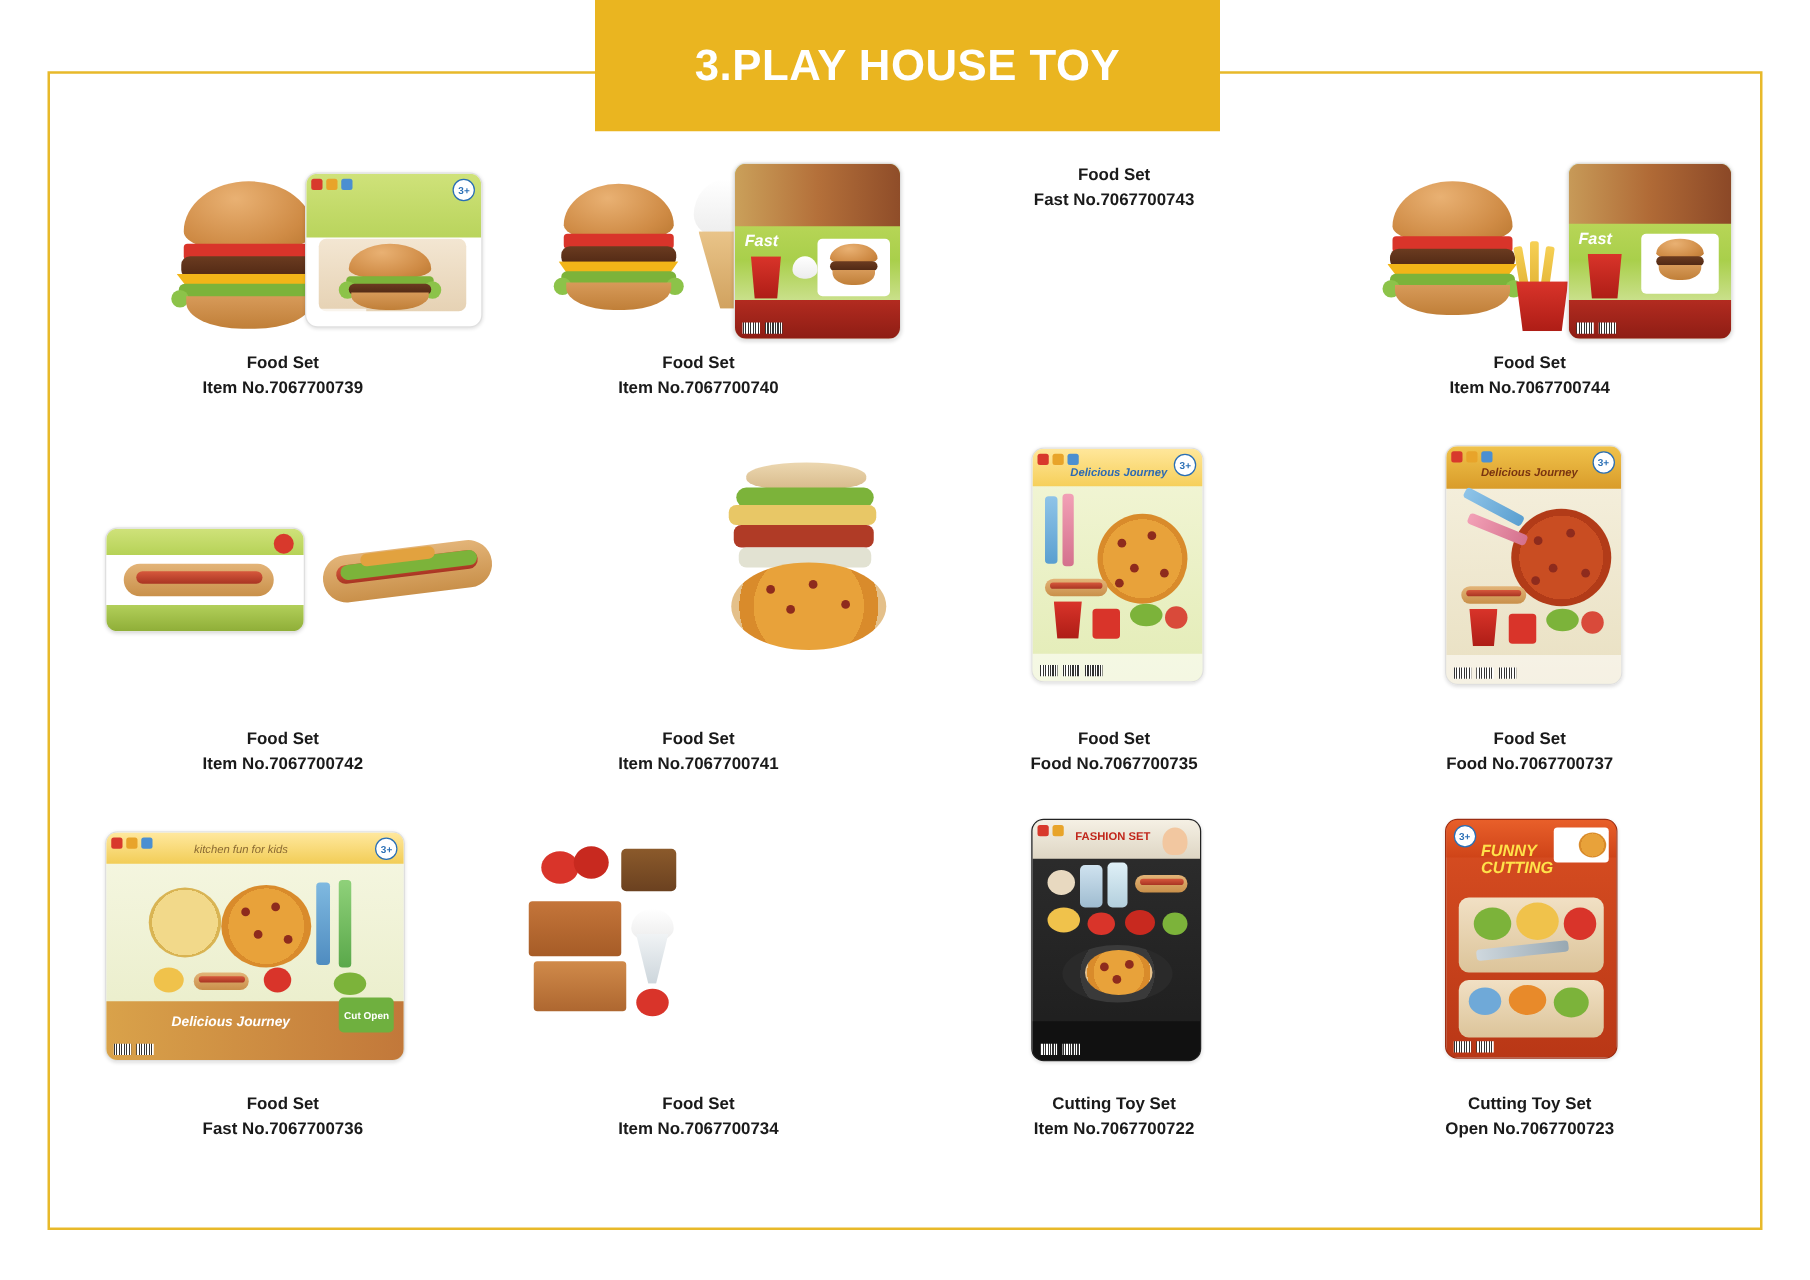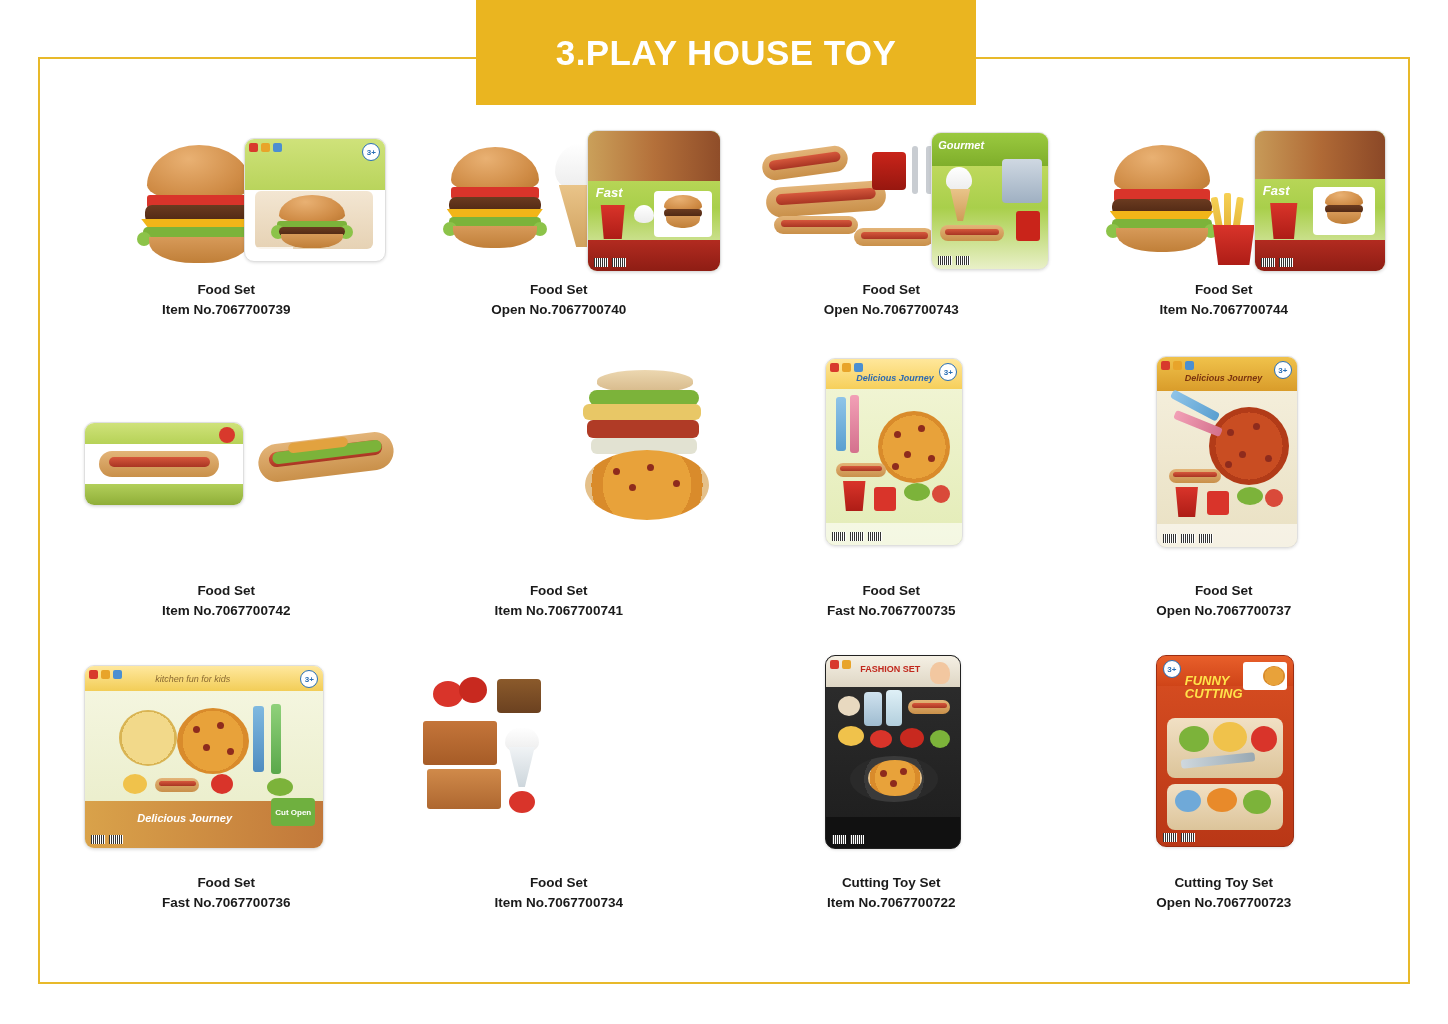--- a/index.html
+++ b/index.html
@@ -293,54 +293,28 @@
           <div class="swirl" style="left:46px;top:74px;width:20px;height:18px;"></div>
           <div style="position:absolute;left:0;right:0;bottom:0;height:22%;background:linear-gradient(#b22b20,#8e1d14);"></div>
           <div class="barcodes">
               <span></span>
               <span></span>
             </div>
         </div>
       </div>
       <div class="caption">
         <div>Food Set</div>
-        <div class="line2">Open No.7067700740</div>
+        <div class="line2">Item No.7067700740</div>
       </div>
     </div>
 
     <div class="cell row1" style="height:226px;">
-      <div class="imgbox" style="height:150px;">
-
-        <div class="art" style="width:190px;height:130px;position:relative;left:-34px;">
-          <div class="hotdog" style="left:0px;top:10px;width:86px;height:26px;transform:rotate(-8deg);"></div>
-          <div class="hotdog" style="left:4px;top:44px;width:120px;height:30px;transform:rotate(-4deg);"></div>
-          <div class="hotdog" style="left:12px;top:76px;width:84px;height:18px;"></div>
-          <div class="hotdog" style="left:92px;top:88px;width:80px;height:18px;"></div>
-          <div style="position:absolute;left:110px;top:12px;width:34px;height:38px;background:linear-gradient(#c9241a,#97170f);border-radius:4px;"></div>
-          <div style="position:absolute;left:150px;top:6px;width:6px;height:48px;background:#c9cdd2;border-radius:3px;"></div>
-          <div style="position:absolute;left:164px;top:6px;width:8px;height:48px;background:#c9cdd2;border-radius:3px;"></div>
-        </div>
-
-        <div class="plastic-card soft-shadow card-green" style="left:190px;top:2px;width:116px;height:136px;">
-          <div style="position:absolute;left:0;top:0;right:0;height:24%;background:linear-gradient(#9ac93f,#7fae2b);"></div>
-          <div style="position:absolute;left:6px;top:6px;font-size:11px;font-weight:bold;color:#fff;font-style:italic;">Gourmet</div>
-          <div style="position:absolute;right:6px;top:26px;width:40px;height:44px;background:linear-gradient(#cfd8e2,#9fb0c2);border-radius:4px;"></div>
-          <div class="swirl" style="left:14px;top:34px;width:26px;height:24px;"></div>
-          <div style="position:absolute;left:18px;top:56px;width:20px;height:32px;background:linear-gradient(#e9c489,#cf9c58);clip-path:polygon(0 0,100% 0,64% 100%,36% 100%);"></div>
-          <div class="hotdog" style="left:8px;top:92px;width:64px;height:16px;"></div>
-          <div style="position:absolute;right:8px;top:78px;width:24px;height:30px;background:#c9241a;border-radius:3px;"></div>
-          <div class="barcodes">
-              <span></span>
-              <span></span>
-            </div>
-        </div>
-      </div>
-      <div class="caption">
-        <div>Food Set</div>
-        <div class="line2">Open No.7067700743</div>
+      <div class="caption">
+        <div>Food Set</div>
+        <div class="line2">Fast No.7067700743</div>
       </div>
     </div>
 
     <div class="cell row1" style="height:226px;">
       <div class="imgbox" style="height:150px;">
 
         <div class="art" style="width:180px;height:132px;position:relative;left:-26px;">
           <div class="bun-top" style="left:6px;top:6px;width:96px;height:50px;"></div>
           <div style="position:absolute;left:6px;top:50px;width:96px;height:13px;background:#d9342a;border-radius:3px;"></div>
           <div class="patty" style="left:4px;top:60px;width:100px;height:16px;"></div>
@@ -447,21 +421,21 @@
           <div style="position:absolute;left:0;right:0;bottom:0;height:12%;background:rgba(255,255,255,.6);"></div>
           <div class="barcodes">
               <span></span>
               <span></span>
               <span></span>
             </div>
         </div>
       </div>
       <div class="caption">
         <div>Food Set</div>
-        <div class="line2">Fast No.7067700735</div>
+        <div class="line2">Food No.7067700735</div>
       </div>
     </div>
 
     <div class="cell row2" style="height:299px;">
       <div class="imgbox" style="height:225px;">
         <div class="plastic-card soft-shadow" style="left:82px;top:0px;width:140px;height:190px;background:linear-gradient(#f6f1e0,#e9e0c2);">
           <div style="position:absolute;left:0;top:0;right:0;height:18%;background:linear-gradient(#f0c24b,#d99c2a);"></div>
           <div class="hdrbar">
               <i></i>
               <i style="background:#e8a42a;"></i>
@@ -486,21 +460,21 @@
           <div style="position:absolute;left:0;right:0;bottom:0;height:12%;background:rgba(255,255,255,.55);"></div>
           <div class="barcodes">
               <span></span>
               <span></span>
               <span></span>
             </div>
         </div>
       </div>
       <div class="caption">
         <div>Food Set</div>
-        <div class="line2">Open No.7067700737</div>
+        <div class="line2">Food No.7067700737</div>
       </div>
     </div>
 
     <div class="cell row3" style="height:265px;">
       <div class="imgbox" style="height:218px;">
         <div class="plastic-card soft-shadow" style="left:8px;top:10px;width:238px;height:182px;background:linear-gradient(#f6f7e3,#e8ecc6);">
           <div style="position:absolute;left:0;top:0;right:0;height:14%;background:linear-gradient(#ffe89e,#f2cd57);"></div>
           <div class="hdrbar">
               <i></i>
               <i style="background:#e8a42a;"></i>

